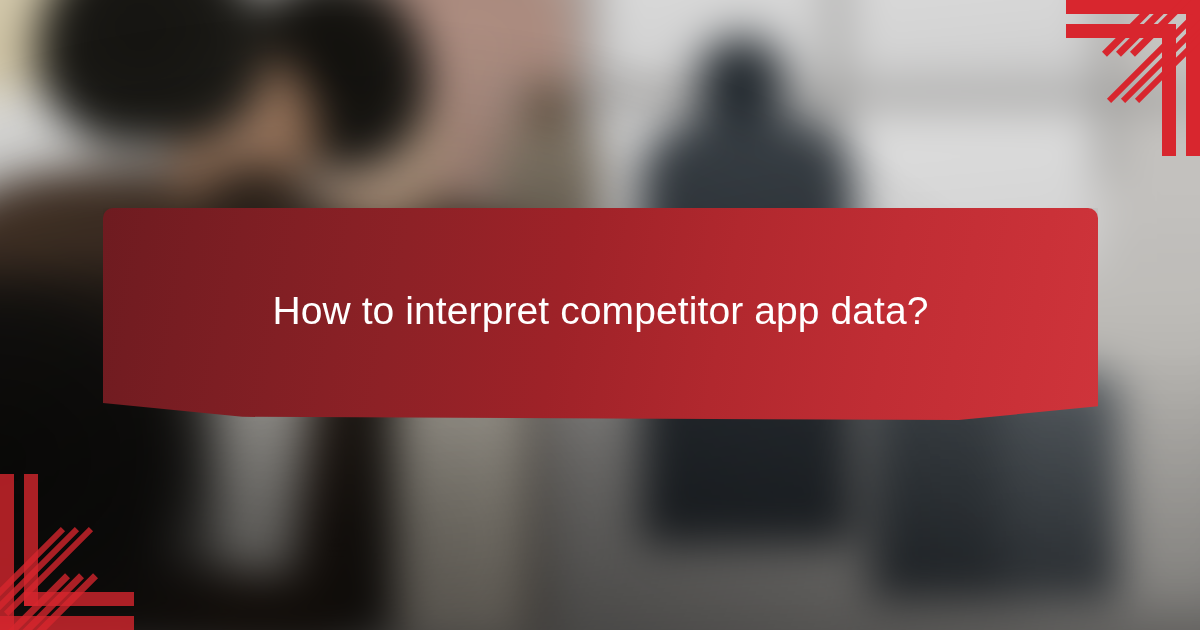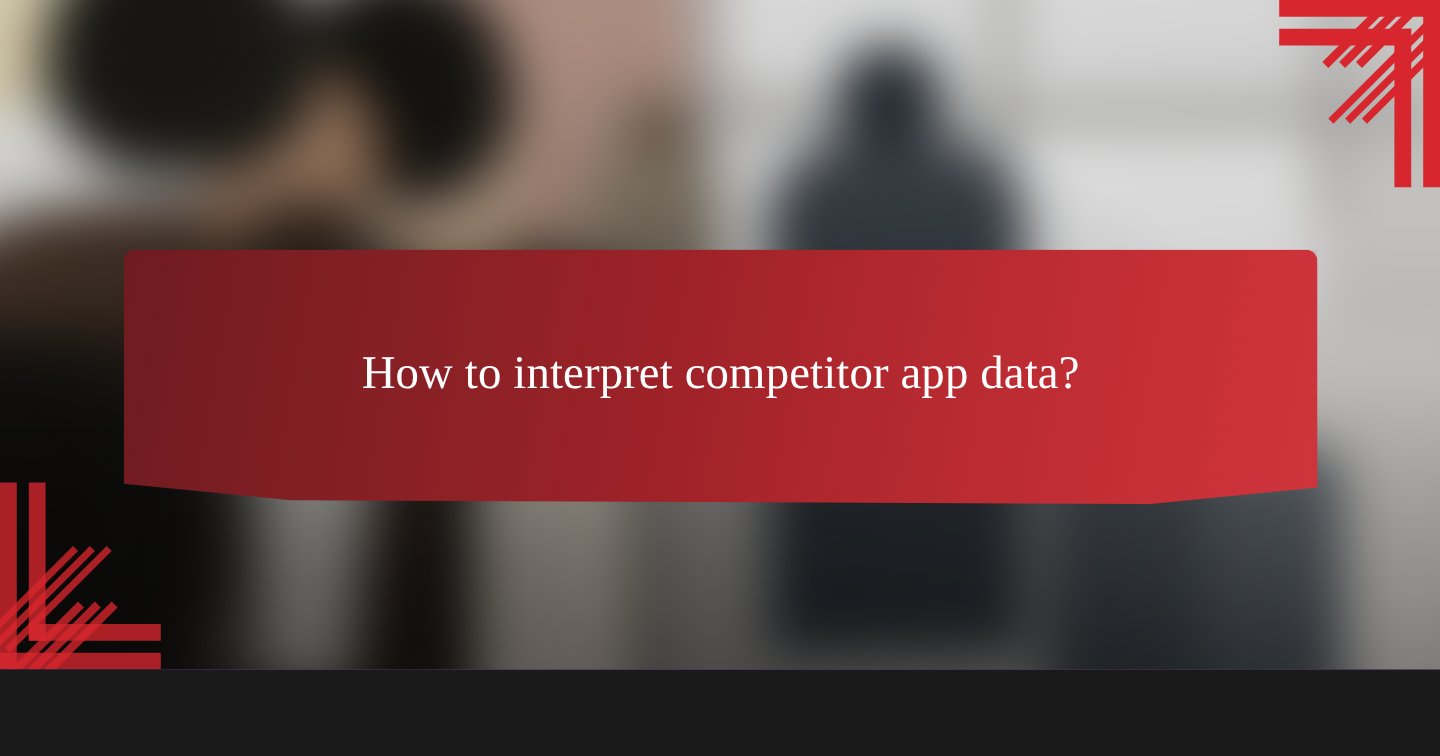--- a/index.html
+++ b/index.html
@@ -3,24 +3,24 @@
 <meta charset="utf-8">
 <style>
   html, body {
     margin: 0;
     padding: 0;
     background: #1a1a1a;
   }
   #stage {
     position: relative;
     width: 1200px;
-    height: 558px;
+    height: 630px;
     overflow: hidden;
-    font-family: Liberation Serif, serif;
-    background: #8b5cf6;
+    font-family: Liberation Sans, sans-serif;
+    background: #84cc16;
   }
 
   
   .photo {
     position: absolute;
     inset: -60px;
     overflow: hidden;
   }
   .photo-layer {
     position: absolute;

